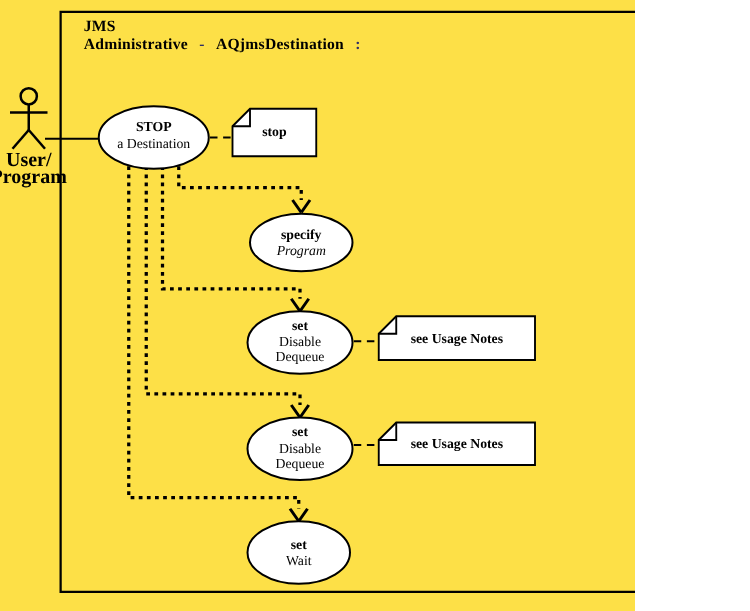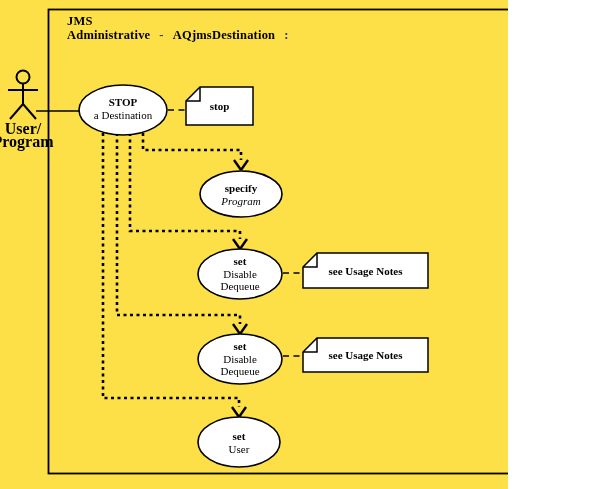--- a/index.html
+++ b/index.html
@@ -117,20 +117,20 @@
   </div>
 
   <div class="lbl uc-label" style="left:240px; top:340px;">
     <div class="b">set</div>
     <div>Disable</div>
     <div>Dequeue</div>
   </div>
 
   <div class="lbl uc-label" style="left:239px; top:430px;">
     <div class="b">set</div>
-    <div>User</div>
+    <div>Wait</div>
   </div>
 
   <div class="lbl note-label" style="left:186px; top:100px; width:67px;">stop</div>
   <div class="lbl note-label" style="left:303px; top:265px; width:125px;">see Usage Notes</div>
   <div class="lbl note-label" style="left:303px; top:349px; width:125px;">see Usage Notes</div>
 
 </div>
 
 </body></html>

